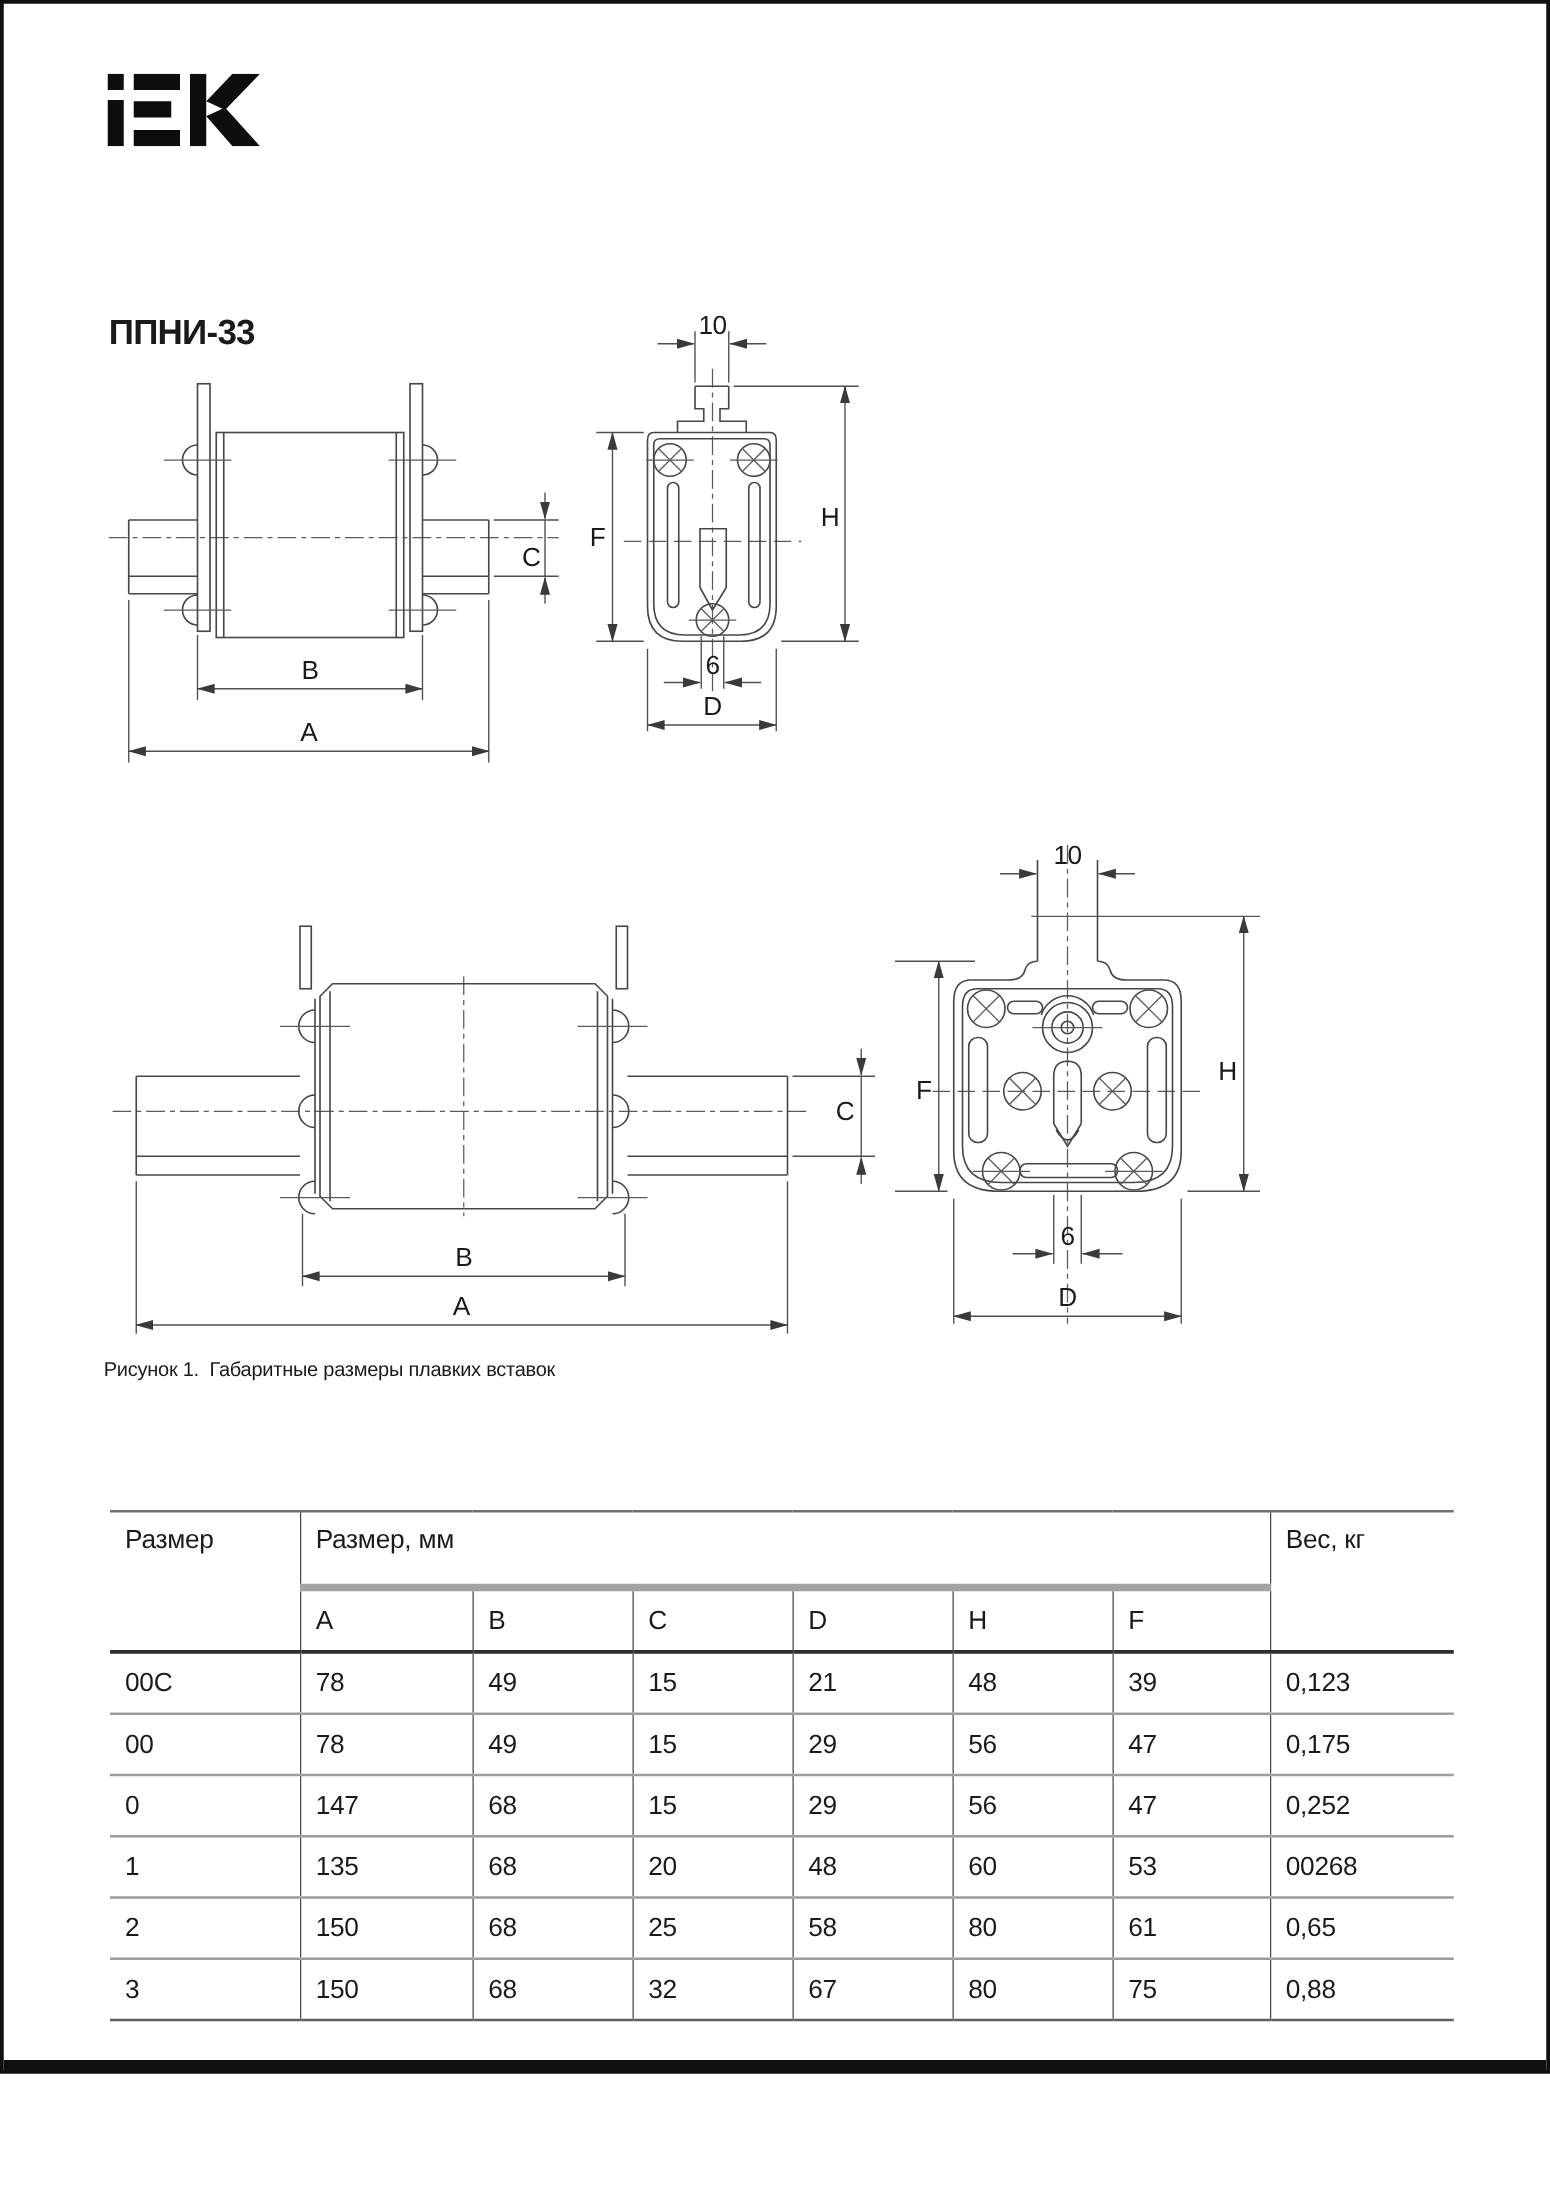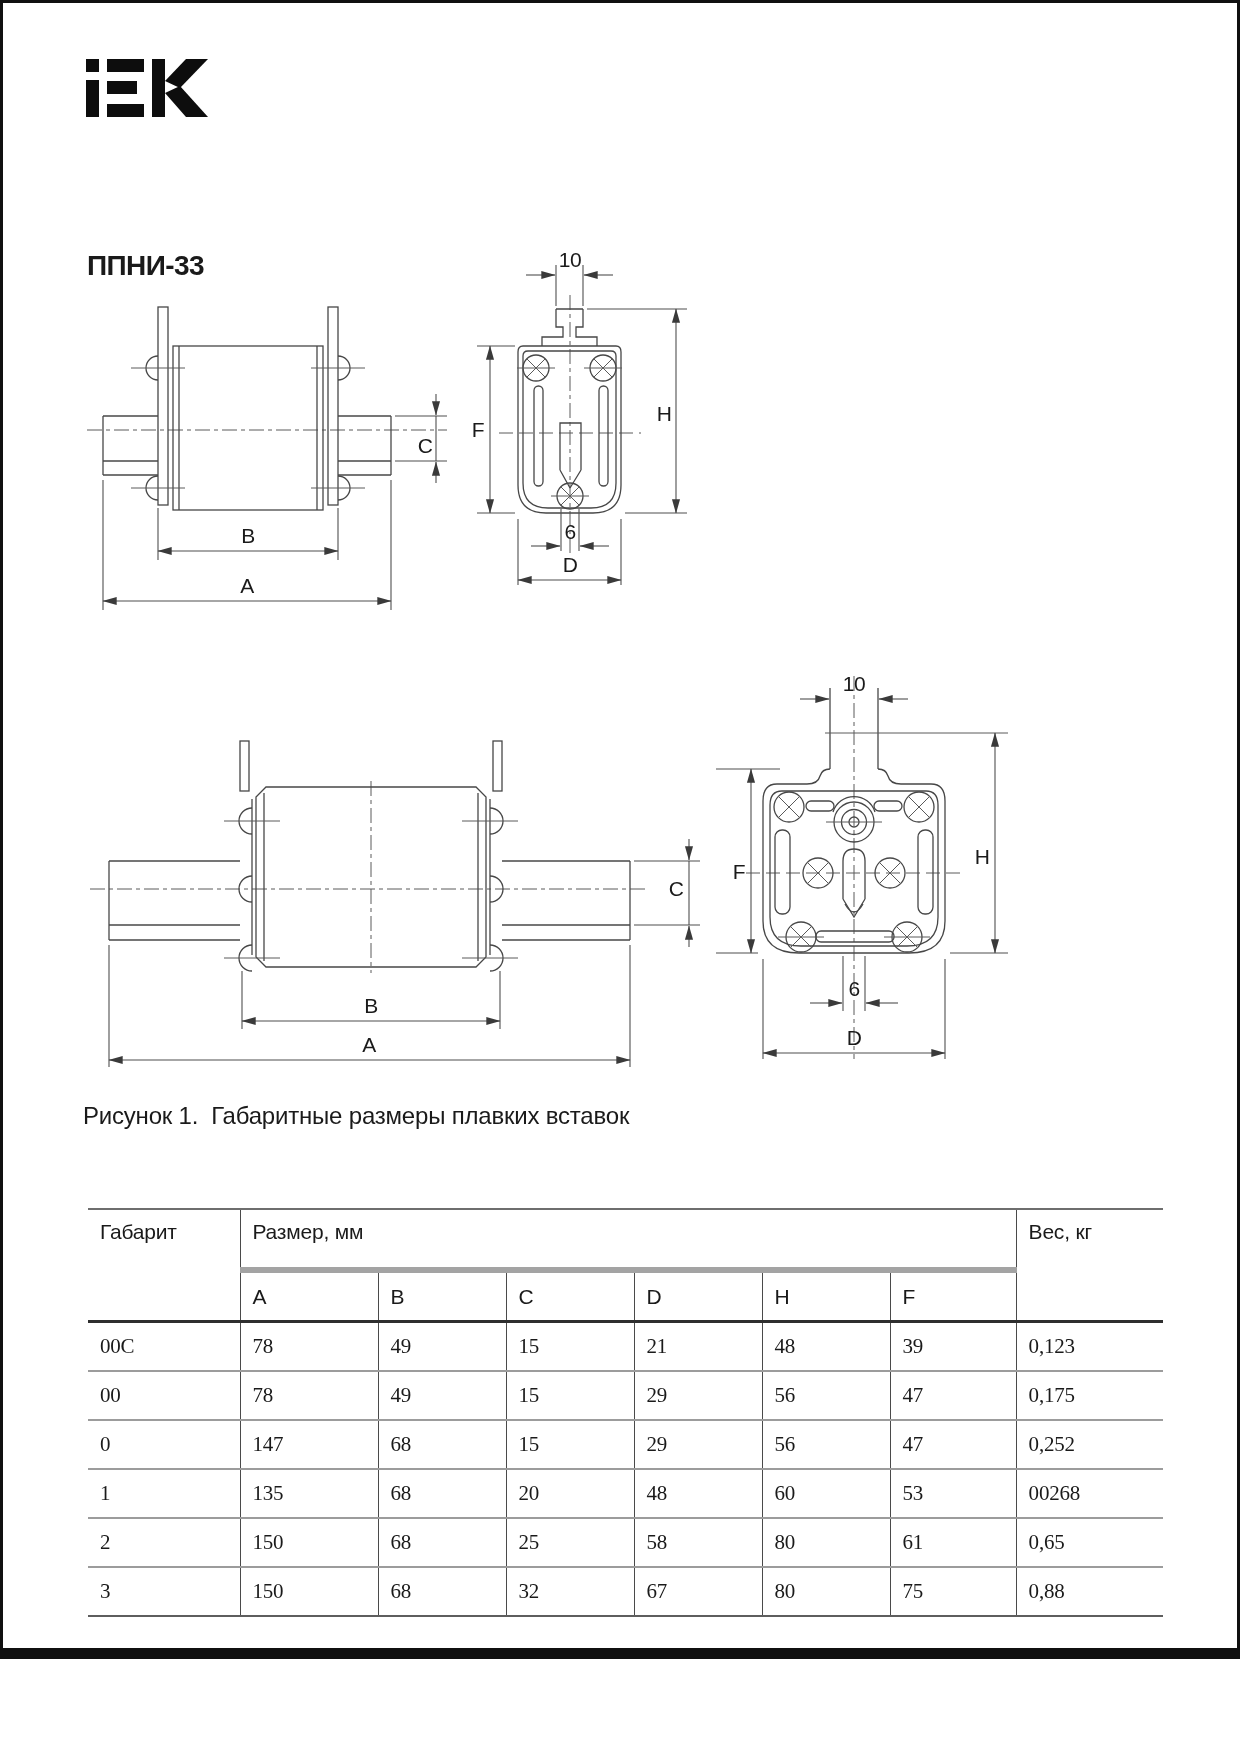--- a/index.html
+++ b/index.html
@@ -2,37 +2,37 @@
 <html><head>
 <meta charset="utf-8">
 <style>
   html,body{margin:0;padding:0;background:#fff;}
   .page{position:absolute;top:0;left:0;width:1240px;height:1659px;background:#fff;
         border:3px solid #101010;box-sizing:border-box;overflow:hidden;
         font-family:"Liberation Sans",sans-serif;color:#1a1a1a;}
   .bottom-bar{position:absolute;left:0;right:0;bottom:0;height:8px;background:#101010;}
   .logo{position:absolute;left:83px;top:56px;}
   .fig-label{position:absolute;font-size:28px;font-weight:700;letter-spacing:-0.6px;white-space:pre;}
-  .caption{position:absolute;left:80px;top:1085px;font-size:24px;letter-spacing:-0.2px;white-space:pre;margin-top:14px;}
+  .caption{position:absolute;left:80px;top:1085px;font-size:16px;letter-spacing:-0.2px;white-space:pre;}
   svg.panel{position:absolute;overflow:visible;}
   svg text{font-family:"Liberation Sans",sans-serif;font-size:21px;fill:#1a1a1a;letter-spacing:-0.5px;}
   .dl{stroke:#474747;stroke-width:1.3;fill:none;}
   .thin{stroke:#5a5a5a;stroke-width:1;fill:none;}
   .dim{stroke:#4f4f4f;stroke-width:1.1;fill:none;}
   .cl{stroke:#5a5a5a;stroke-width:1;fill:none;stroke-dasharray:15 4 4 4;}
   .dash{stroke:#5a5a5a;stroke-width:1;fill:none;stroke-dasharray:14 6;}
   .dim-table{position:absolute;left:85px;top:1205px;width:1075px;border-collapse:collapse;
              table-layout:fixed;font-size:21px;letter-spacing:-0.2px;border-top:2px solid #6e6e6e;}
   .dim-table td{padding:0 0 0 12px;height:47px;vertical-align:middle;}
   .vr{border-right:1px solid #4a4a4a;}
   .h1td{vertical-align:top !important;padding-top:10px !important;}
   .size-cell{border-bottom:6px solid #a3a3a3;}
   tr.sub td{border-bottom:3px solid #2e2e2e;}
   td.rs{border-bottom:3px solid #2e2e2e;}
-  tr.d td{border-bottom:2px solid #9c9c9c;font-family:Liberation Serif, serif;}
+  tr.d td{border-bottom:2px solid #9c9c9c;}
   tr.d.last td{border-bottom:2px solid #5e5e5e;}
 </style>
 </head>
 <body>
 
 <svg width="0" height="0" style="position:absolute" aria-hidden="true">
   <defs>
     <marker id="ar" viewBox="0 0 12 8" refX="11.5" refY="4" markerWidth="13" markerHeight="9" orient="auto-start-reverse">
       <path d="M0,0.6 L12,4 L0,7.4 Z" fill="#3a3a3a"></path>
     </marker>
@@ -271,21 +271,21 @@
         <col style="width:138px">
         <col style="width:128px">
         <col style="width:128px">
       <col style="width:128px">
         <col style="width:128px">
         <col style="width:126px">
         <col style="width:147px">
     </colgroup>
     <tbody>
     <tr style="height:47px">
-      <td class="vr h1td rs" rowspan="2">Габарит</td>
+      <td class="vr h1td rs" rowspan="2">Размер</td>
       <td class="vr h1td size-cell" colspan="6">Размер, мм</td>
       <td class="h1td rs" rowspan="2">Вес, кг</td>
     </tr>
     <tr class="sub" style="height:46px">
       <td class="vr">A</td>
       <td class="vr">B</td>
       <td class="vr">C</td>
       <td class="vr">D</td>
       <td class="vr">H</td>
       <td class="vr">F</td>

